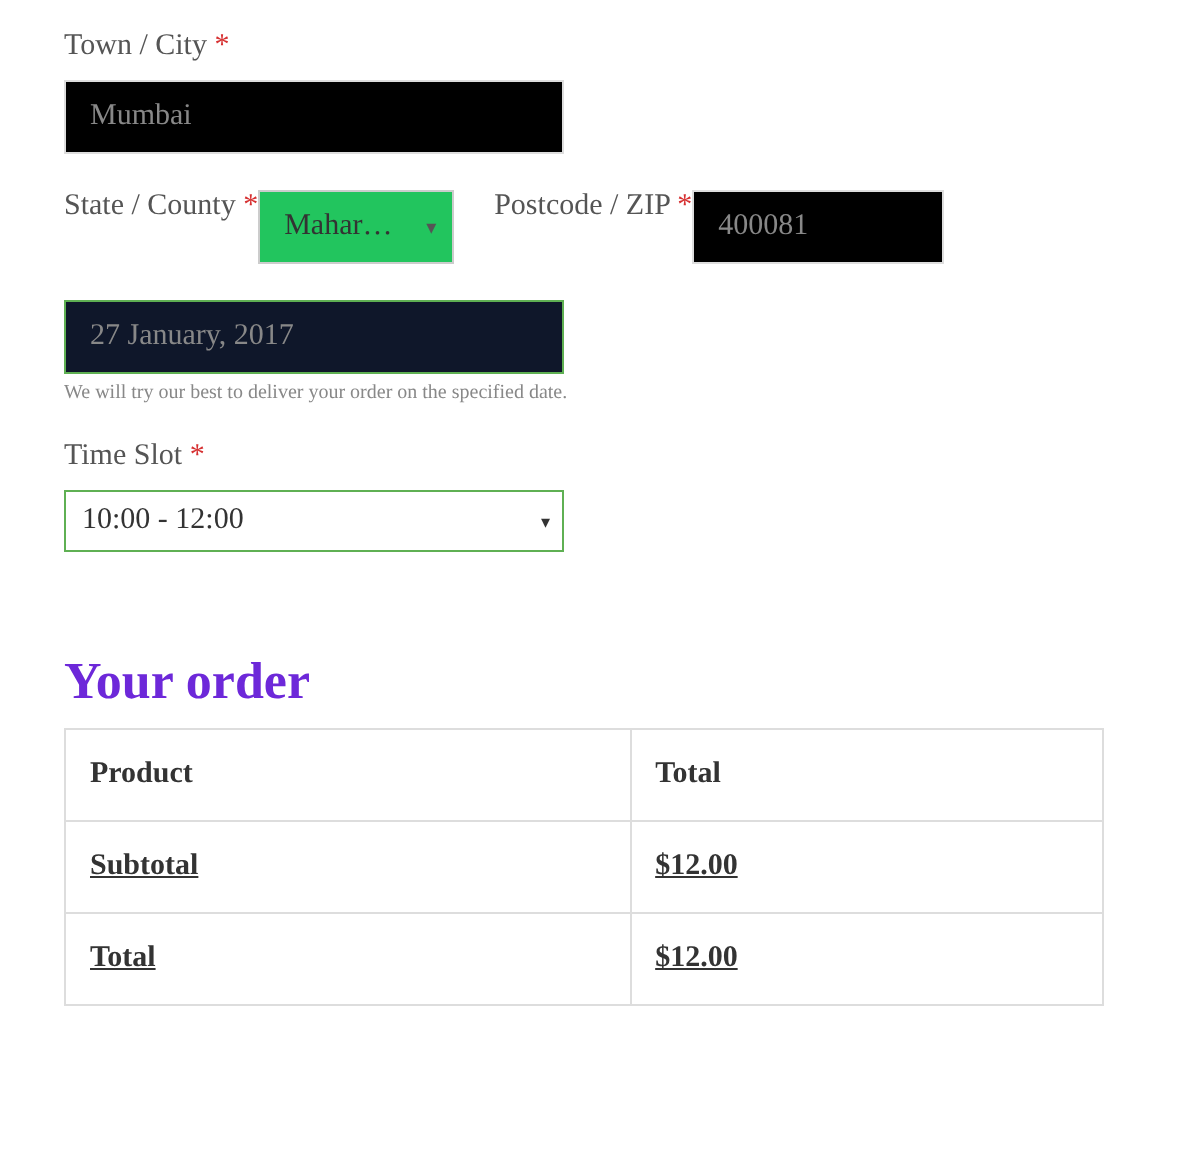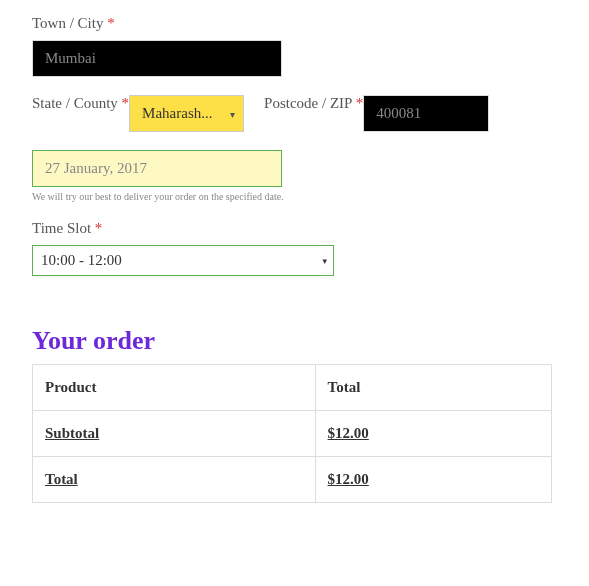--- a/index.html
+++ b/index.html
@@ -42,23 +42,23 @@
       border: 1px solid #ddd;
       padding: 9px 12px;
       width: 250px;
     }
     .input-field-sm {
       width: 126px;
     }
     .select-wrap {
       position: relative;
       display: inline-block;
-      background: #fde047;
+      background: #22c55e;
       border: 1px solid #ccc;
-      width: 115px;
+      width: 98px;
     }
     .select-wrap .select-text {
       padding: 9px 24px 9px 12px;
       font-size: 15px;
       color: #333;
       white-space: nowrap;
       overflow: hidden;
       text-overflow: ellipsis;
       display: block;
     }
@@ -67,35 +67,35 @@
       right: 8px;
       top: 50%;
       transform: translateY(-50%);
       font-size: 10px;
       color: #555;
     }
     .delivery-input {
       font-family: Georgia, serif;
       font-size: 15px;
       color: #888;
-      background: #fef9c3;
+      background: #0f172a;
       border: 1px solid #5fb053;
       padding: 9px 12px;
       width: 250px;
     }
     .help-text {
       font-size: 10px;
       color: #888;
       margin-top: 4px;
     }
     .timeslot-select {
       position: relative;
       border: 1px solid #5fb053;
       background: #fff;
-      width: 302px;
+      width: 250px;
     }
     .timeslot-select .select-text {
       padding: 6px 24px 6px 8px;
       font-size: 15px;
       color: #333;
       display: block;
     }
     .timeslot-select .chevron {
       position: absolute;
       right: 6px;

